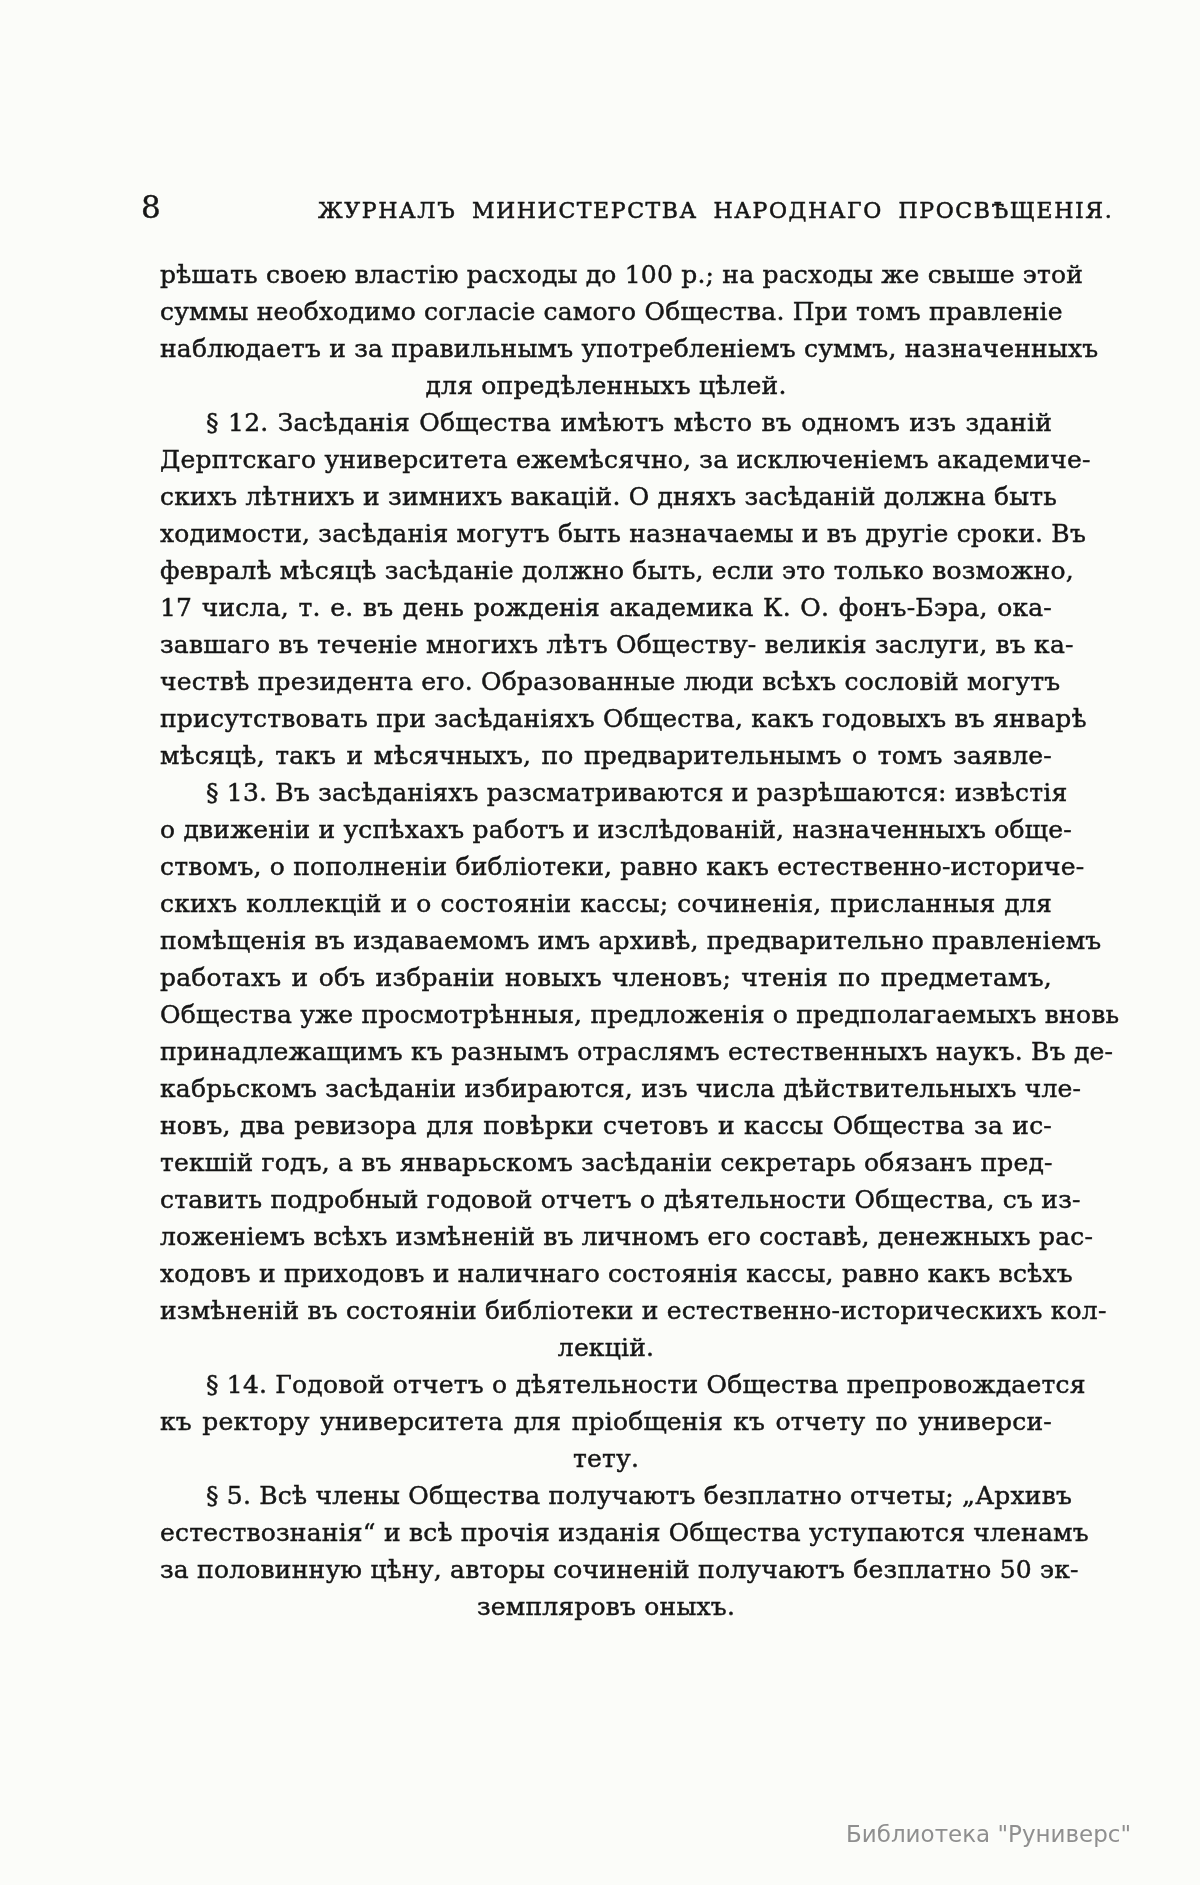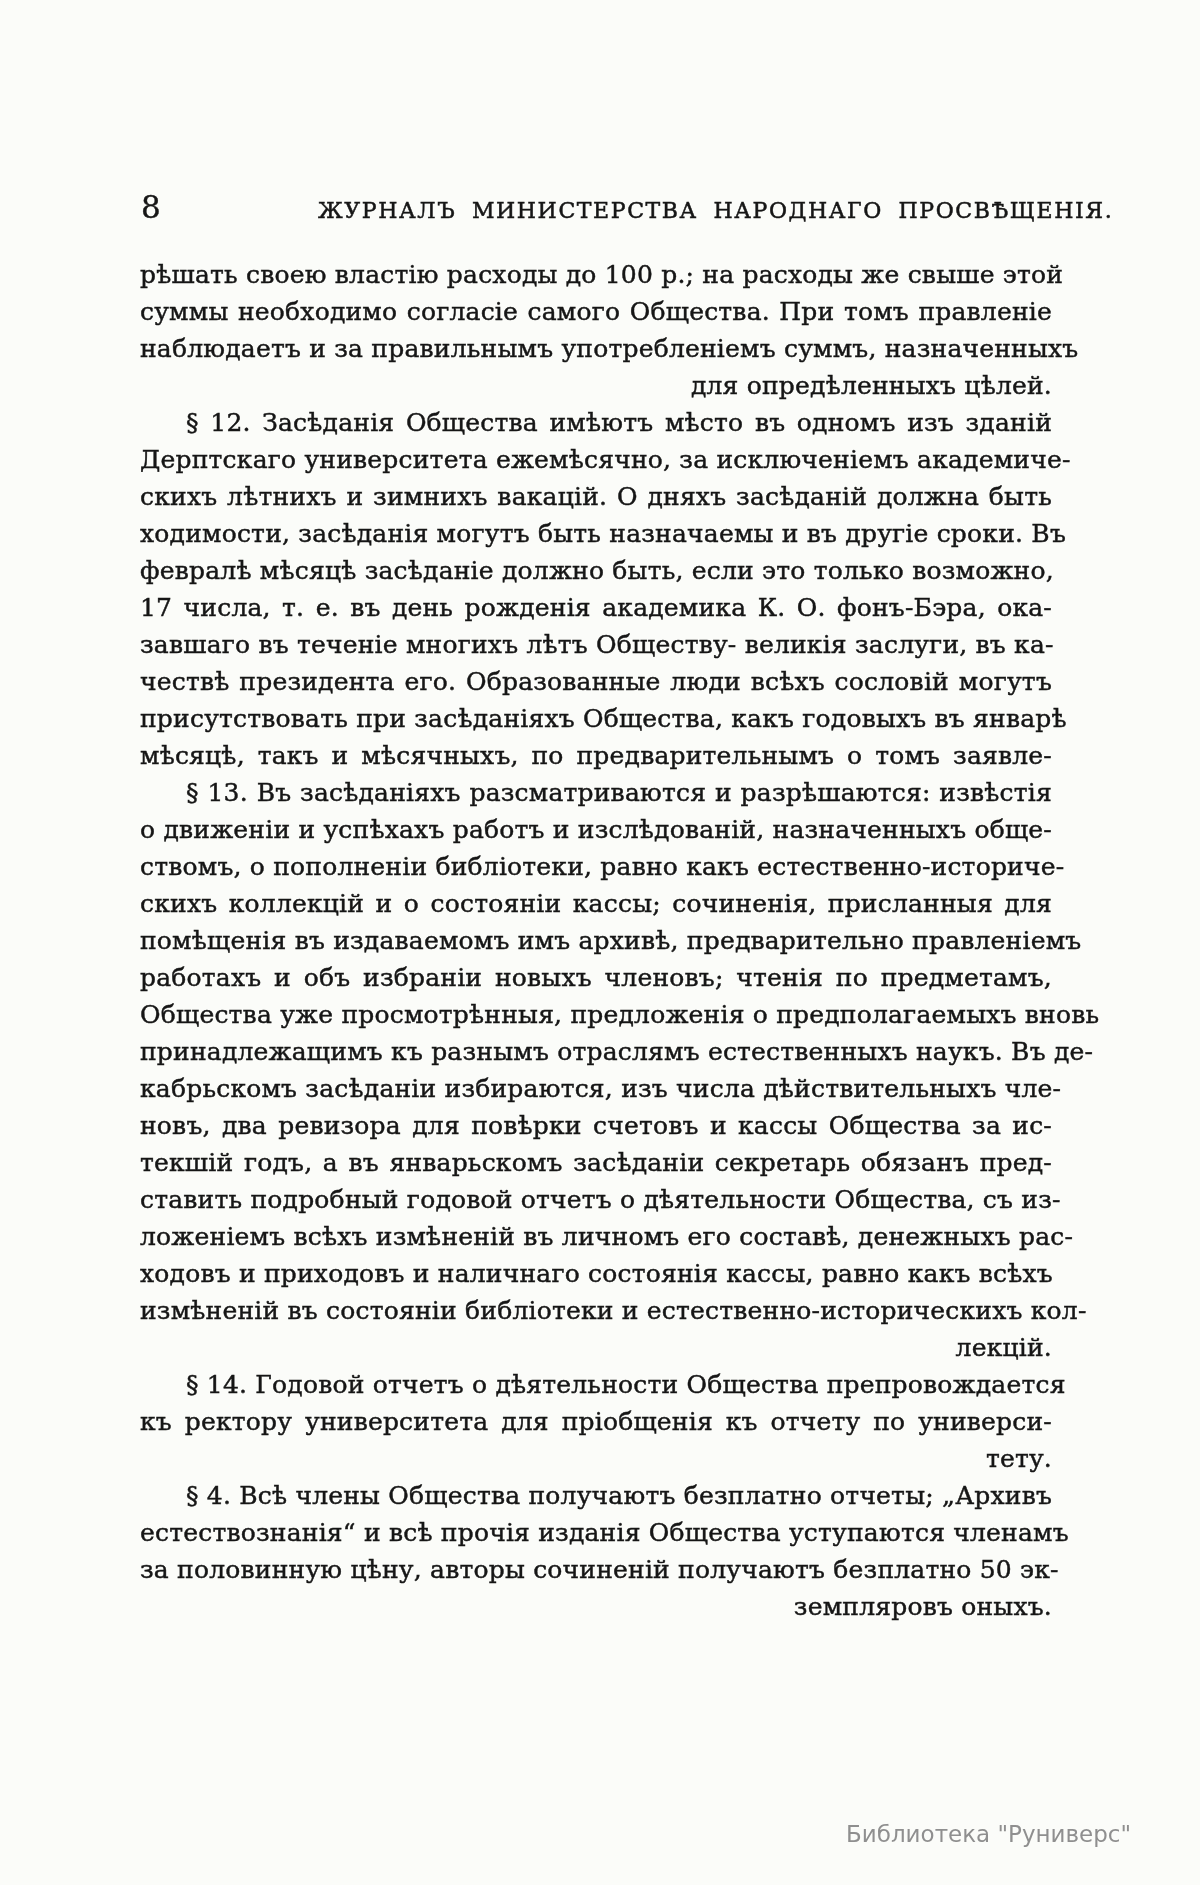--- a/index.html
+++ b/index.html
@@ -40,27 +40,27 @@
     position: absolute;
     left: 140px;
     top: 256px;
     width: 912px;
     font-size: 25px;
     line-height: 37px;
     -webkit-text-stroke: 0.45px;
     letter-spacing: 0.2px;
   }
   .para { margin: 0; }
-  .line { height: 37px; overflow: visible; }
+  .line { height: 37px; overflow: visible; margin-left: 20px; }
   .just {
     text-align: justify;
     text-align-last: justify;
     white-space: nowrap;
   }
-  .last { text-align: right; white-space: nowrap; }
+  .last { text-align: center; white-space: nowrap; }
   .indent { padding-left: 46px; }
   
   .watermark {
     position: absolute;
     left: 846px;
     top: 1820px;
     width: 250px;
     font-family: "DejaVu Sans", "Liberation Sans", sans-serif;
     font-size: 23px;
     line-height: 28px;
@@ -111,21 +111,21 @@
         <div class="line just">ходовъ и приходовъ и наличнаго состоянія кассы, равно какъ всѣхъ</div>
         <div class="line just">измѣненій въ состояніи библіотеки и естественно-историческихъ кол-</div>
         <div class="line last">лекцій.</div>
       </div>
       <div class="para">
         <div class="line just indent">§ 14. Годовой отчетъ о дѣятельности Общества препровождается</div>
         <div class="line just">къ ректору университета для пріобщенія къ отчету по универси-</div>
         <div class="line last">тету.</div>
       </div>
       <div class="para">
-        <div class="line just indent">§ 4. Всѣ члены Общества получаютъ безплатно отчеты; „Архивъ</div>
+        <div class="line just indent">§ 5. Всѣ члены Общества получаютъ безплатно отчеты; „Архивъ</div>
         <div class="line just">естествознанія“ и всѣ прочія изданія Общества уступаются членамъ</div>
         <div class="line just">за половинную цѣну, авторы сочиненій получаютъ безплатно 50 эк-</div>
         <div class="line last">земпляровъ оныхъ.</div>
       </div>
     </div>
 
   <div class="watermark" style="color: rgb(143, 143, 143);">Библиотека "Руниверс"</div>
 </div>
 
 </body></html>

